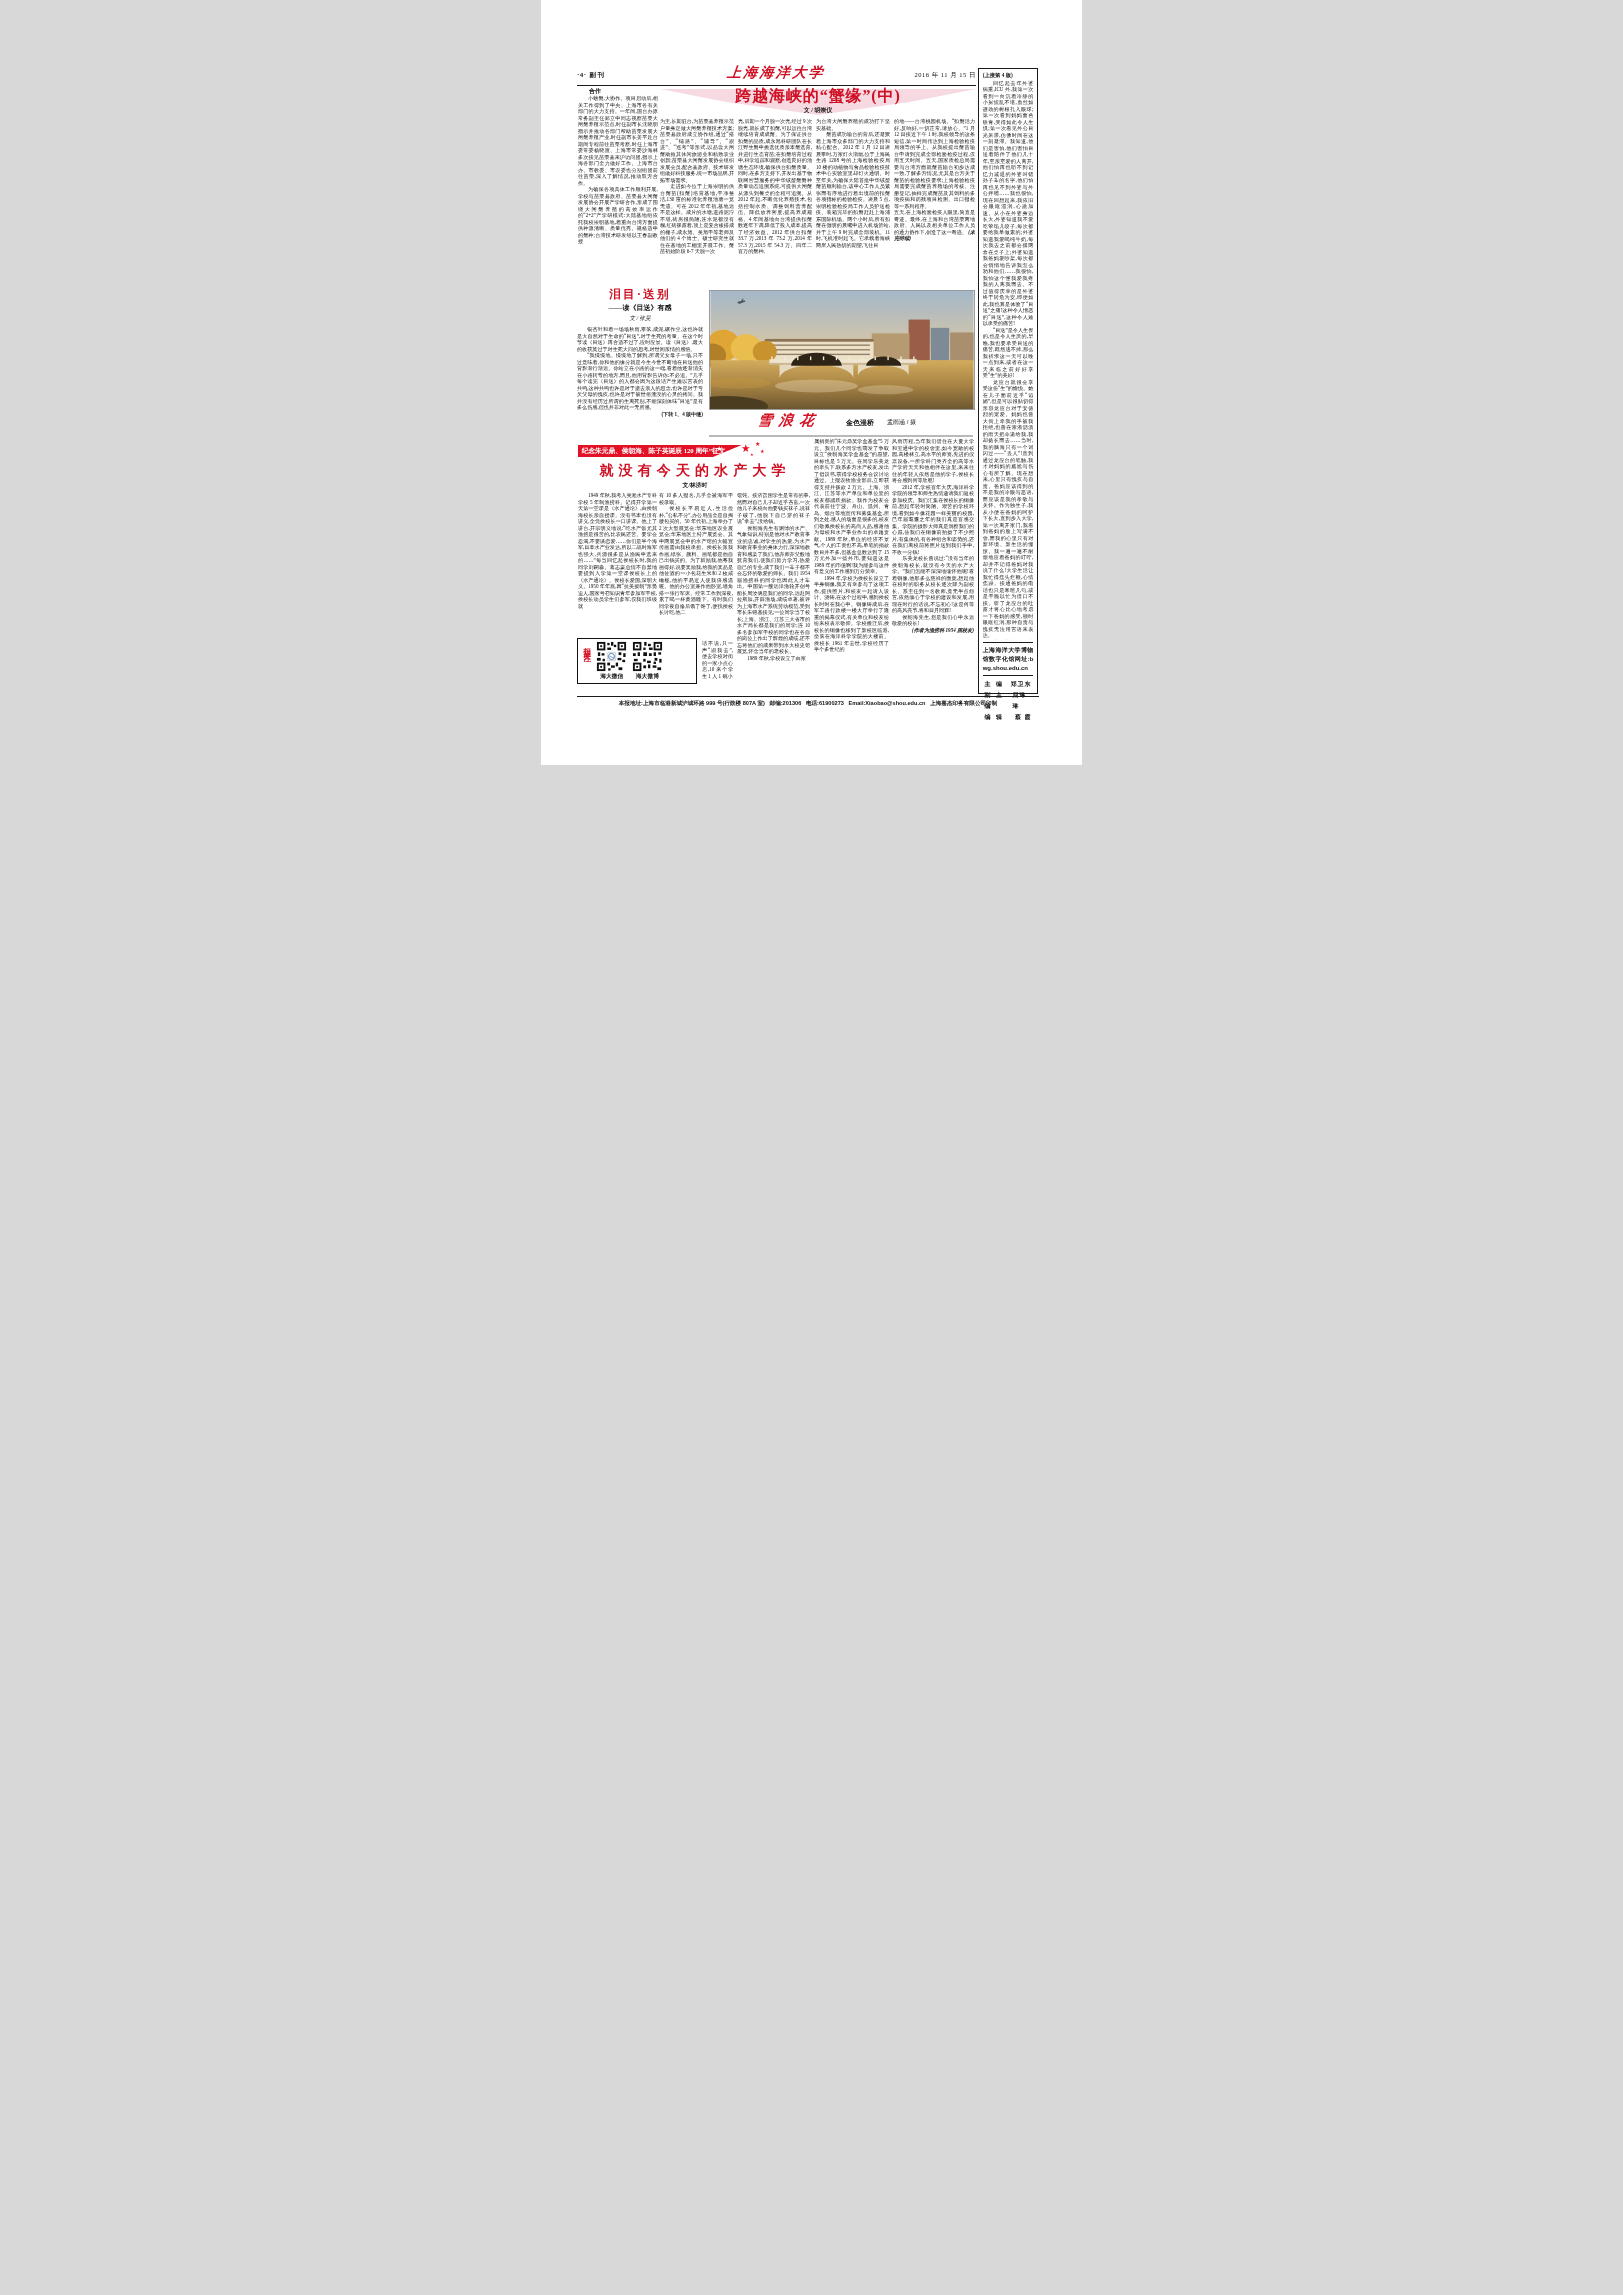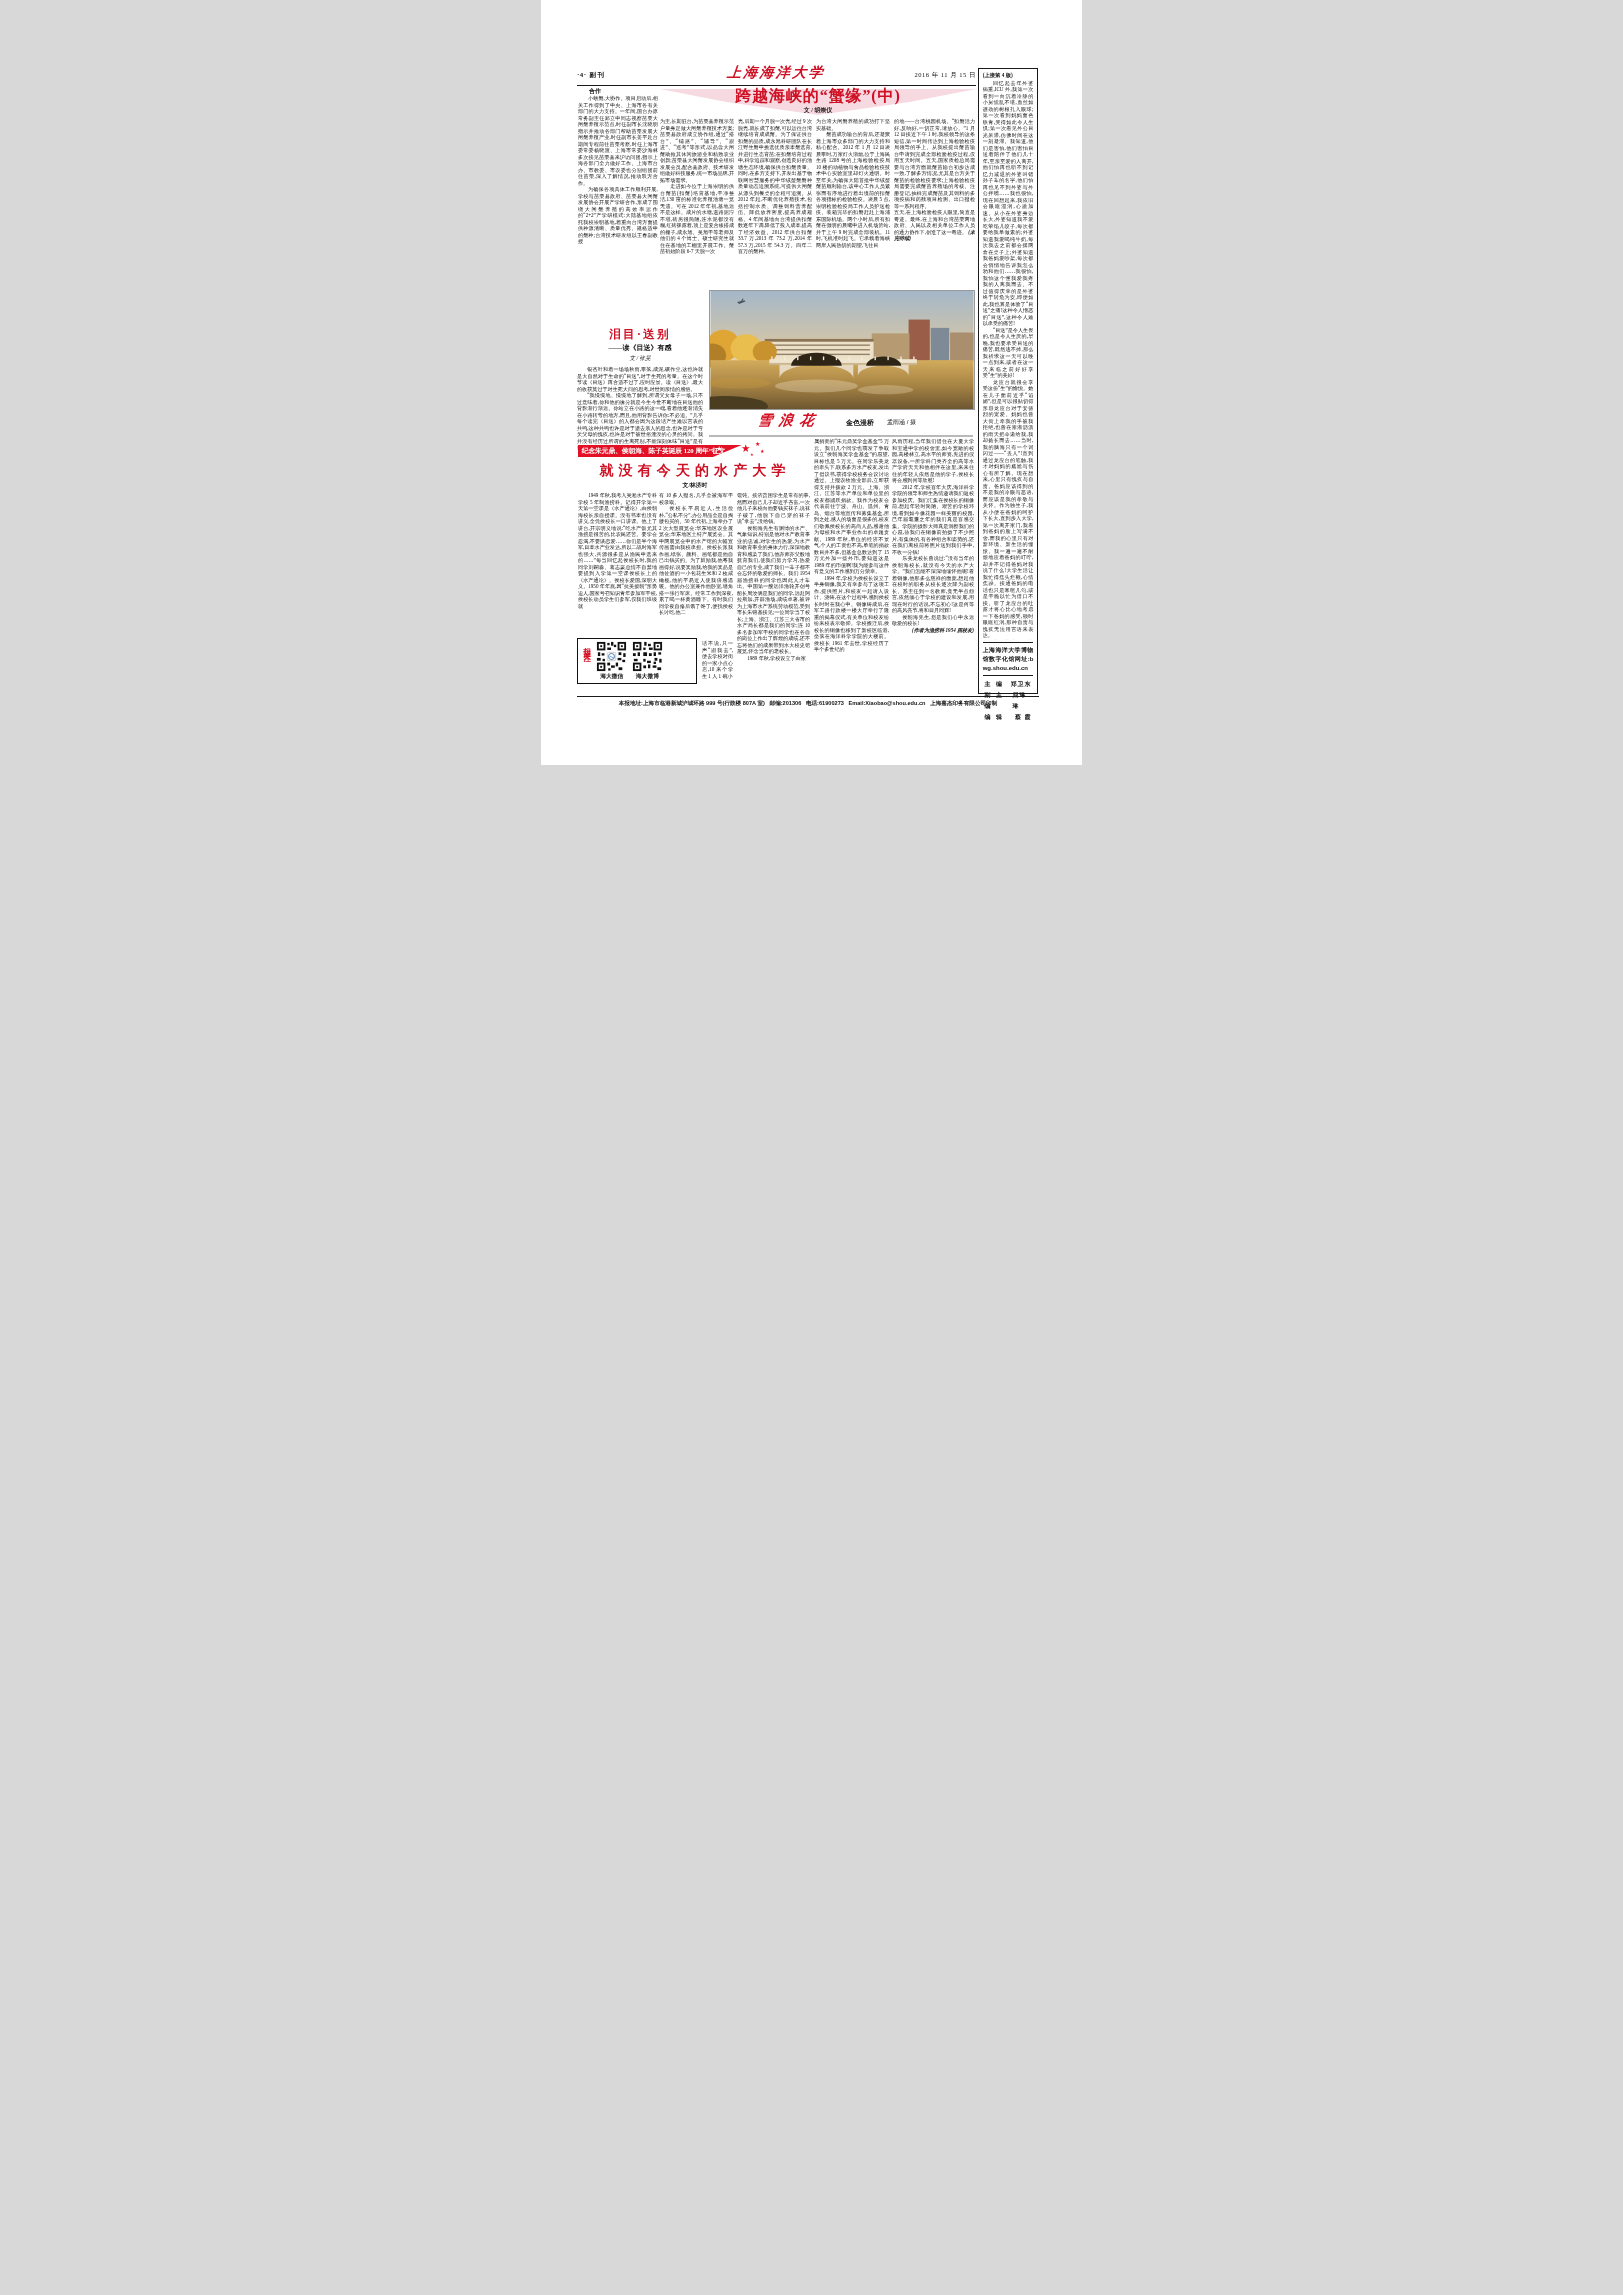--- a/index.html
+++ b/index.html
@@ -104,21 +104,21 @@
       <p>为台湾大闸蟹养殖的成功打下坚实基础。</p>
       <p class="ind">蟹苗成功输台的背后,还凝聚着上海市众多部门的大力支持和精心配合。2012 年 1 月 12 日凌晨零时,万家灯火渐熄,位于上海民生路 1208 号的上海检验检疫局 10 楼的动植物与食品检验检疫技术中心实验室里却灯火通明。时至年关,为确保大陆首批中华绒螯蟹苗顺利输台,该中心工作人员紧张而有序地进行着出境前的扣蟹各项指标的检验检疫。凌晨 5 点,崇明检验检疫局工作人员护送检疫、装箱完毕的扣蟹赶赴上海浦东国际机场。两个小时后,所有扣蟹在微明的晨曦中进入机场货站,并于上午 9 时完成全部装机。11 时,飞机准时起飞。它承载着海峡两岸人民热切的期望,飞往目</p>
     </div>
     <div class="col bt" style="left:317px;top:31px;width:81px;height:162px;">
       <p>的地——台湾桃园机场。“扣蟹活力好,反响好,一切正常,请放心。”1 月 12 日接近下午 1 时,我校领导的这条短信,第一时间传达到上海检验检疫局领导的手上。从我校提出蟹苗输台申请到完成全部检验检疫过程,仅用五天时间。五天,国家质检总局需要与台湾方面就蟹苗输台初步达成一致,了解多方情况,尤其是台方关于蟹苗的检验检疫要求;上海检验检疫局需要完成蟹苗养殖场的考核、注册登记,抽样完成蟹苗及其饲料的多项疫病和药残项目检测、出口报检等一系列程序。</p>
       <p class="ind" style="display:inline;">五天,在上海检验检疫人眼里,简直是奇迹。最终,在上海和台湾苗栗两地政府、人民以及相关单位工作人员的通力协作下,创造了这一奇迹。</p>
       <span class="tbc">(未完待续)</span>
     </div>
   </div>
 
-  <div class="abs" style="left:36px;top:287px;width:126px;height:156px;margin-top:40px;">
+  <div class="abs" style="left:36px;top:287px;width:126px;height:156px;">
     <div class="tears-title">泪目·送别</div>
     <div class="tears-sub">——读《目送》有感</div>
     <div class="tears-byline">文 / 张昊</div>
     <div class="bt" style="height:106px;">
       <p class="ind">银杏叶和着一场场秋雨,零落,成泥,碾作尘,这也许就是大自然对于生命的“目送”,对于生死的考量。在这个时节读《目送》再合适不过了,应时应景。读《目送》,最大的收获莫过于对生死大问的思考,对世间亲情的感悟。</p>
       <p class="ind">“我慢慢地、慢慢地了解到,所谓父女母子一场,只不过意味着,你和他的缘分就是今生今世不断地在目送他的背影渐行渐远。你站立在小路的这一端,看着他逐渐消失在小路转弯的地方,而且,他用背影告诉你:不必追。”几乎每个读完《目送》的人都会因为这段话产生难以言表的共鸣,这种共鸣也许是对于逝去亲人的思念,也许是对于亏欠父母的愧疚,也许是对于被世俗湮没的心灵的拷问。我并没有经历过所谓的生离死别,不能深刻体味“目送”是有多么伤感,但也并非对此一无所感。</p>
       <p class="cont-note">(下转 1、4 版中缝)</p>
     </div>
   </div>
 

